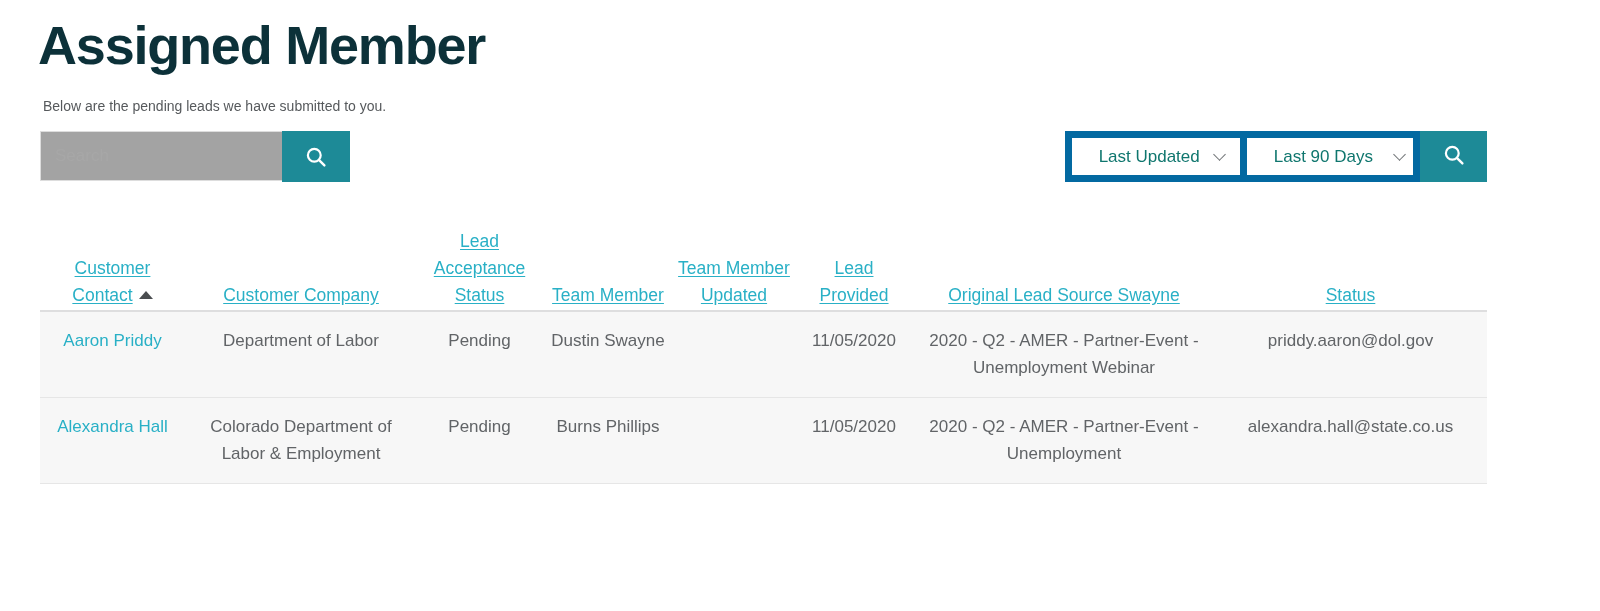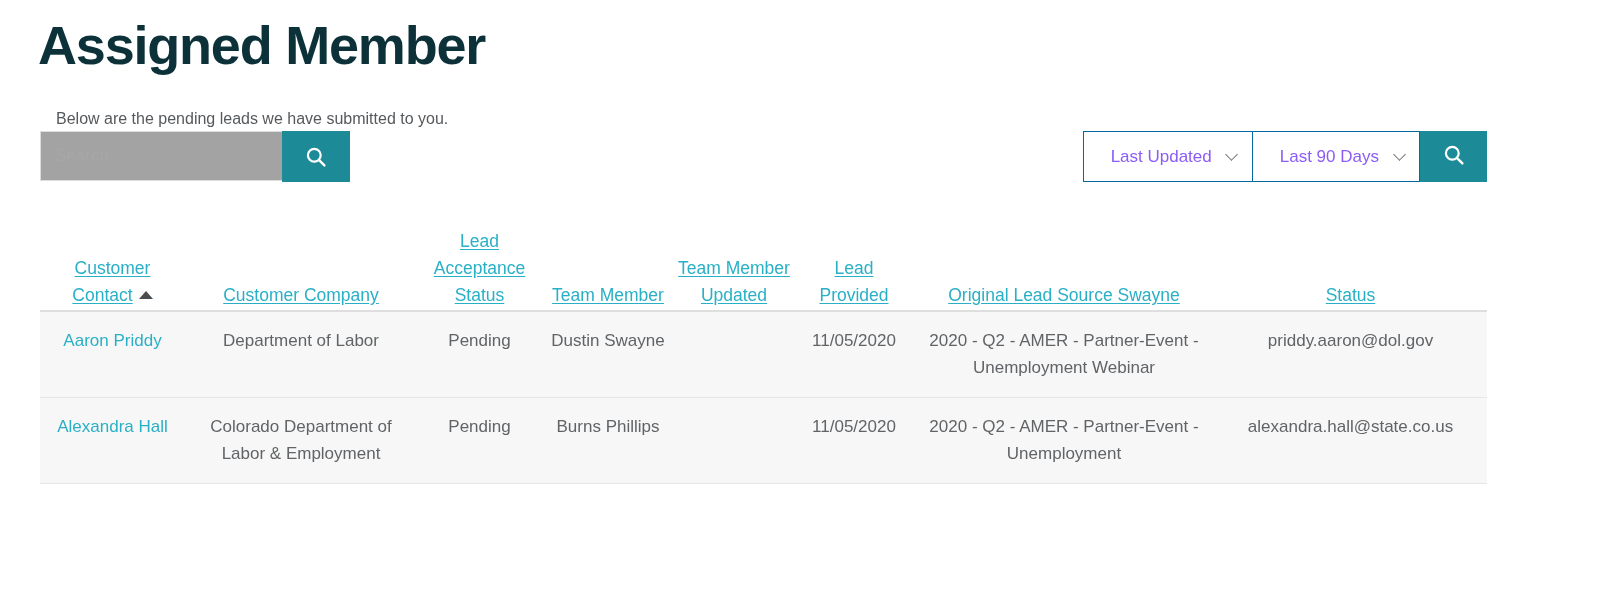--- a/index.html
+++ b/index.html
@@ -32,22 +32,22 @@
     line-height: 64px;
     font-weight: 700;
     letter-spacing: -1.2px;
     color: #0c3139;
     white-space: nowrap;
   }
   .page-subtitle {
     position: absolute;
     left: 40px;
     top: 92px;
-    margin: 16px;
-    font-size: 16px;
+    margin: 3px;
+    font-size: 14px;
     line-height: 22px;
     color: #56595c;
     white-space: nowrap;
   }
 
   
   .search-group {
     position: absolute;
     left: 40px;
     top: 131px;
@@ -91,23 +91,23 @@
     align-items: stretch;
   }
   .select-wrap {
     position: relative;
     display: inline-flex;
     align-items: center;
   }
   .select-box {
     height: 51px;
     box-sizing: border-box;
-    border: 1px solid #0369a1;
+    border: 7px solid #0369a1;
     background: #ffffff;
-    color: #8b5cf6;
+    color: #0f766e;
     font-family: "Liberation Sans", sans-serif;
     font-size: 17px;
     padding: 0 40px 0 27px;
     display: flex;
     align-items: center;
     white-space: nowrap;
     cursor: pointer;
   }
   .select-box.first { border-right: none; }
   .chev {

